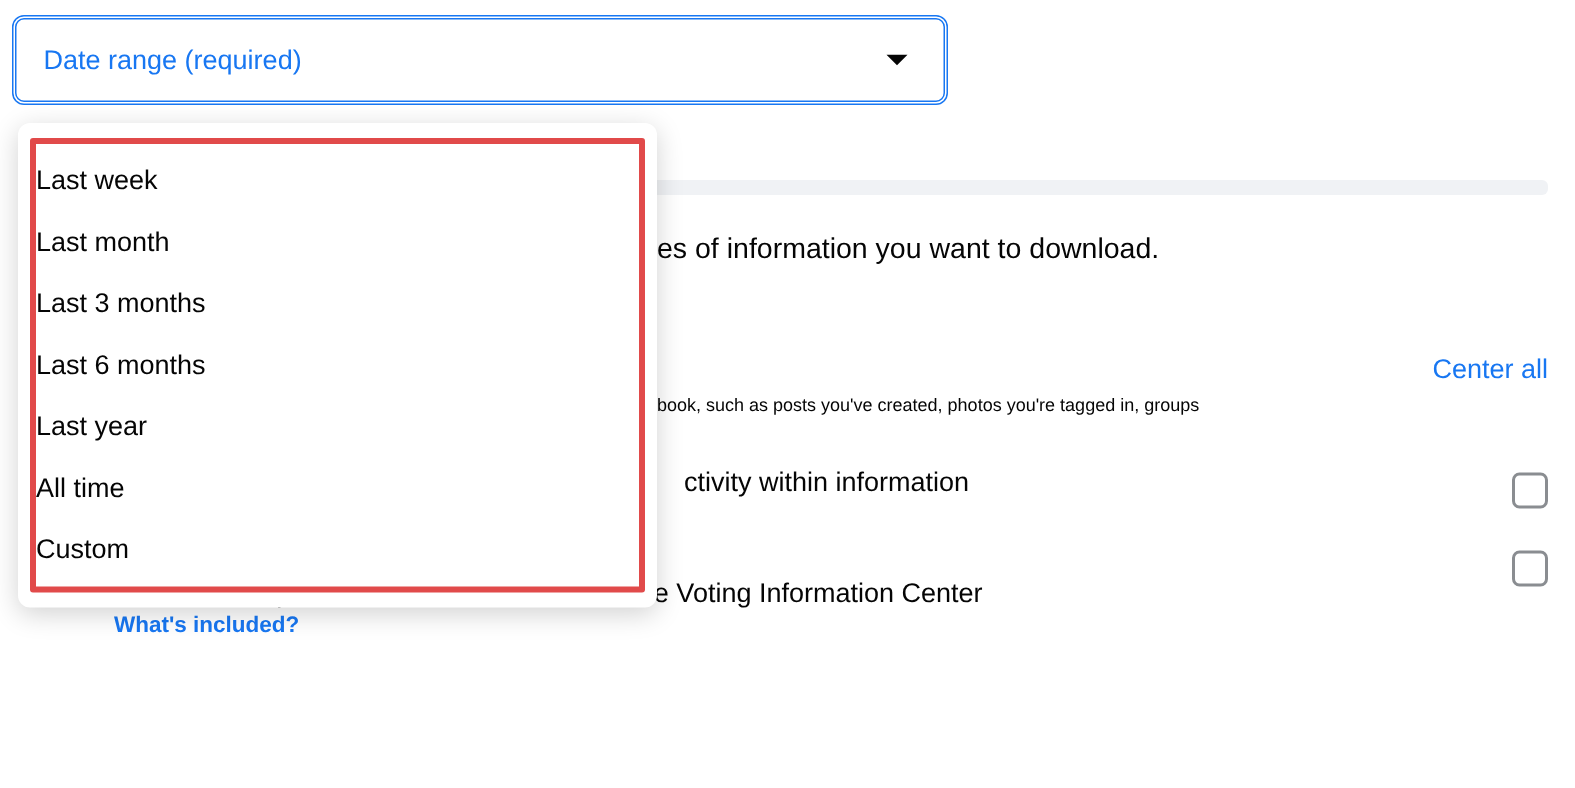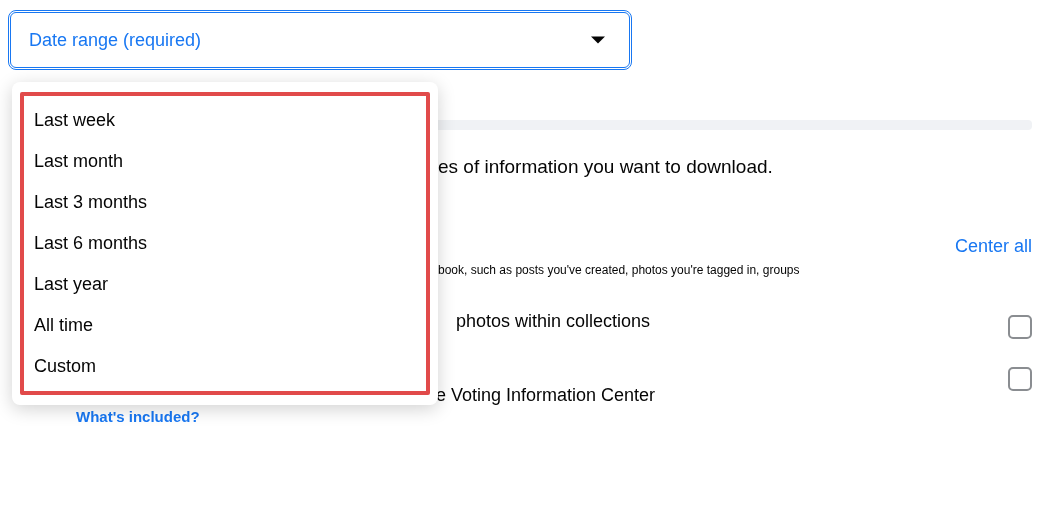--- a/index.html
+++ b/index.html
@@ -58,21 +58,21 @@
     }
     .dropdown-highlight {
       border: 4px solid #e14a4a;
       border-radius: 2px;
       margin: 0 8px;
       padding: 4px 0;
     }
     .dropdown-item {
       font-size: 18px;
       color: #050505;
-      padding: 10px 10px;
+      padding: 10px 0;
       cursor: pointer;
     }
 
     .page-bg {
       position: absolute;
       left: 0;
       right: 0;
       top: 120px;
       padding: 0 18px 0 18px;
     }
@@ -202,21 +202,21 @@
     <div class="helper-text" style="padding-left:420px;">es of information you want to download.</div>
   </div>
   <div style="display:flex; justify-content:flex-end; margin-top:-14px; margin-bottom:6px;">
     <span class="select-all">Center all</span>
   </div>
   <div class="desc-line" style="padding-left:420px;">book, such as posts you've created, photos you're tagged in, groups</div>
 
   <div class="section-row">
     <div style="width:420px; flex-shrink:0;"></div>
     <div class="section-body">
-      <div class="section-sub">photos within collections</div>
+      <div class="section-sub">ctivity within information</div>
     </div>
     <div class="checkbox"></div>
   </div>
 
   <div class="section-row">
     <div class="section-icon">
       <div class="briefcase">
           <div class="slit"></div>
         </div>
     </div>

